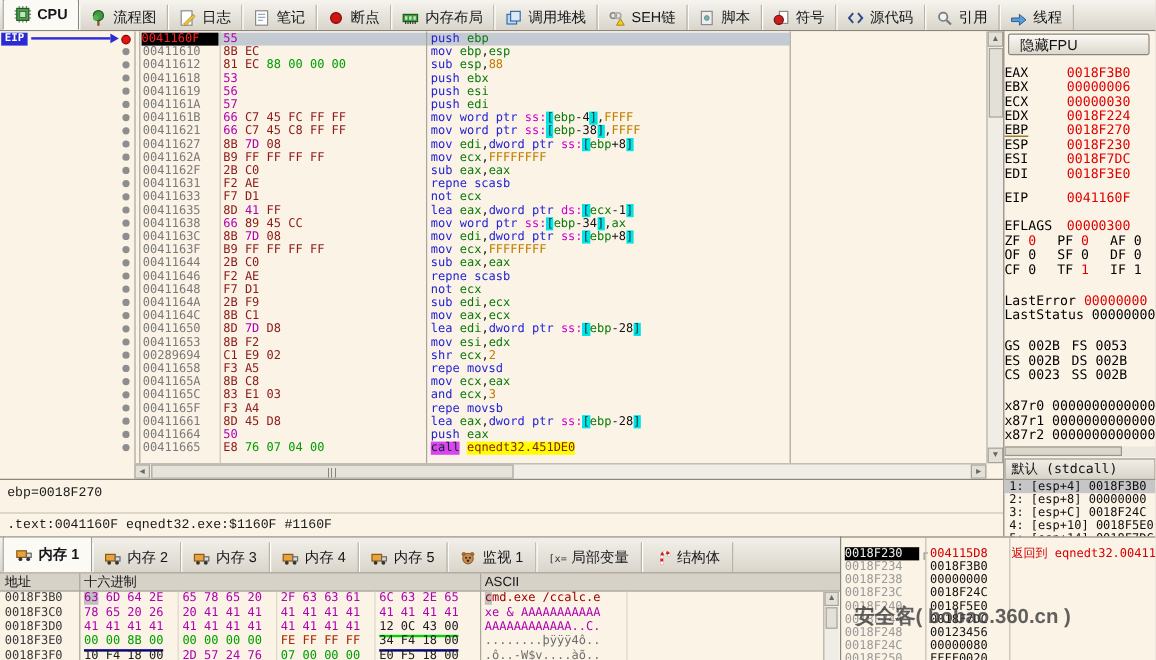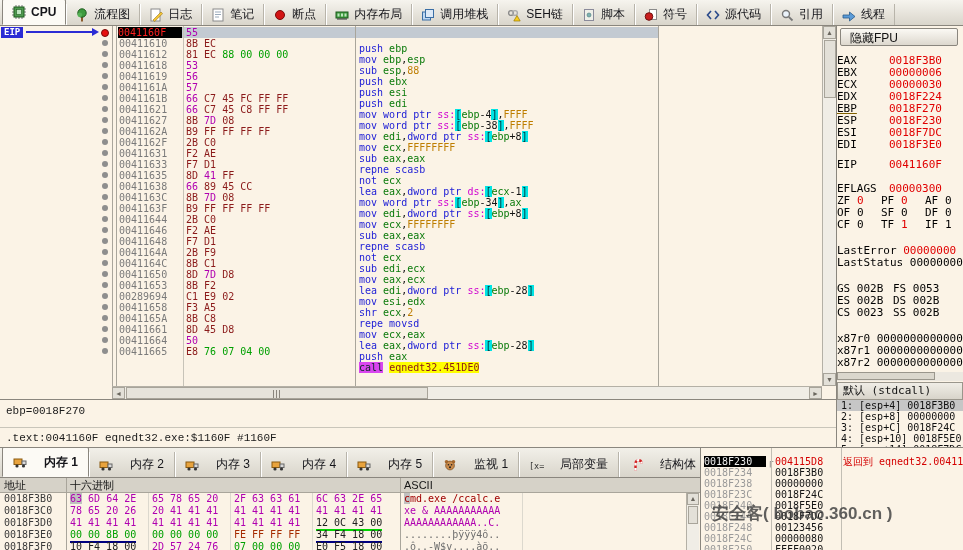--- a/index.html
+++ b/index.html
@@ -23,21 +23,21 @@
   #drows{position:absolute;left:0;top:1px;width:822px;height:359px;overflow:hidden}
   .drow{position:relative;height:11px;line-height:11px;font-size:10px;white-space:pre;
         font-family:"DejaVu Sans Mono",monospace}
   .drow.sel::before{content:"";position:absolute;left:118px;width:540px;top:0;height:11px;background:#C3CAD2}
   .gut{position:absolute;left:0;top:0;width:112px;height:11px}
   .dot{position:absolute;left:102px;top:2px;width:6px;height:6px;border-radius:50%;background:#8E8E8E}
   .drow.sel .dot{background:#E81010;border:1px solid #7A0A0A;width:6px;height:6px;top:1.5px;left:101px}
   .addr{position:absolute;left:119px;width:62px;top:0;color:#7A7A7A}
   .drow.sel .addr{left:118px;width:64px;background:#000;color:#FF2020}
   .bytes{position:absolute;left:186px;width:168px;top:0}
-  .instr{position:absolute;left:359px;width:298px;top:16px}
+  .instr{position:absolute;left:359px;width:298px;top:0}
   .vl{position:absolute;top:0;height:360px;width:1px;background:#A9A59B}
   .vl.soft{background:#C7C3B8}
   
   .i-m,.i-k{color:#2222D6}
   .i-r{color:#0A7A0A}
   .i-n{color:#BE7D00}
   .i-s{color:#D000D0}
   .i-p{color:#141414}
   .i-b{background:#00E4E4;color:#00303A}
   .i-cm{background:#d946ef;color:#102828}
@@ -93,21 +93,21 @@
   #args{position:absolute;left:0;top:374px;width:126px}
   .arow{height:11px;line-height:11px;font-size:10px;padding-left:4px;white-space:pre;color:#111}
   .arow.sel{background:#C6C6C6}
 
   
   #blp{position:absolute;left:0;top:447px;width:700px;height:103px;background:#FBF3E6;
        border-top:1px solid #8A867E;box-sizing:border-box;overflow:hidden}
   #btabs{position:absolute;left:0;top:0;width:700px;height:30px;box-sizing:border-box;
          background:linear-gradient(#F2F0E9,#D9D5CB);border-bottom:1px solid #8A867E;
          display:flex;align-items:flex-end;padding-left:2px}
-  .btab{height:25px;display:flex;align-items:center;gap:17px;padding:0 10px;font-size:12px;color:#15151A;
+  .btab{height:25px;display:flex;align-items:center;gap:5px;padding:0 10px;font-size:12px;color:#15151A;
         border-right:1px solid #B8B4AA;box-shadow:inset 1px 0 0 #FFF;flex:0 0 auto}
   .btab.active{background:#FCFAF5;border:1px solid #8A867E;border-bottom:1px solid #FCFAF5;height:28px;
         border-radius:2px 2px 0 0;font-weight:bold;box-shadow:none}
   #dhead{position:absolute;left:0;top:30px;width:700px;height:14px;background:#D6D2C8;
          border-bottom:1px solid #A9A59B;font-size:11px;color:#151515;line-height:14px}
   #dhead span{position:absolute;top:0}
   #dumprows{position:absolute;left:0;top:45px;width:700px;height:58px}
   .dumr{position:relative;height:12px;line-height:12px;font-size:10px;white-space:pre;
         font-family:"DejaVu Sans Mono",monospace}
   .daddr{position:absolute;left:4px;color:#3A3A3A}
@@ -288,20 +288,22 @@
       <div class="drow"><span class="gut"><span class="dot"></span></span><span class="addr">00411644</span><span class="bytes"><span class="c-dred">2B</span><span class="c-dred"> C0</span></span><span class="instr"><span class="i-m">sub </span><span class="i-r">eax</span><span class="i-p">,</span><span class="i-r">eax</span></span></div>
       <div class="drow"><span class="gut"><span class="dot"></span></span><span class="addr">00411646</span><span class="bytes"><span class="c-dred">F2</span><span class="c-dred"> AE</span></span><span class="instr"><span class="i-m">repne scasb</span></span></div>
       <div class="drow"><span class="gut"><span class="dot"></span></span><span class="addr">00411648</span><span class="bytes"><span class="c-dred">F7</span><span class="c-dred"> D1</span></span><span class="instr"><span class="i-m">not </span><span class="i-r">ecx</span></span></div>
       <div class="drow"><span class="gut"><span class="dot"></span></span><span class="addr">0041164A</span><span class="bytes"><span class="c-dred">2B</span><span class="c-dred"> F9</span></span><span class="instr"><span class="i-m">sub </span><span class="i-r">edi</span><span class="i-p">,</span><span class="i-r">ecx</span></span></div>
       <div class="drow"><span class="gut"><span class="dot"></span></span><span class="addr">0041164C</span><span class="bytes"><span class="c-dred">8B</span><span class="c-dred"> C1</span></span><span class="instr"><span class="i-m">mov </span><span class="i-r">eax</span><span class="i-p">,</span><span class="i-r">ecx</span></span></div>
       <div class="drow"><span class="gut"><span class="dot"></span></span><span class="addr">00411650</span><span class="bytes"><span class="c-dred">8D</span><span class="c-mag"> 7D</span><span class="c-dred"> D8</span></span><span class="instr"><span class="i-m">lea </span><span class="i-r">edi</span><span class="i-p">,</span><span class="i-k">dword ptr </span><span class="i-s">ss:</span><span class="i-b">[</span><span class="i-r">ebp</span><span class="i-p">-28</span><span class="i-b">]</span></span></div>
       <div class="drow"><span class="gut"><span class="dot"></span></span><span class="addr">00411653</span><span class="bytes"><span class="c-dred">8B</span><span class="c-dred"> F2</span></span><span class="instr"><span class="i-m">mov </span><span class="i-r">esi</span><span class="i-p">,</span><span class="i-r">edx</span></span></div>
       <div class="drow"><span class="gut"><span class="dot"></span></span><span class="addr">00289694</span><span class="bytes"><span class="c-dred">C1</span><span class="c-dred"> E9</span><span class="c-dred"> 02</span></span><span class="instr"><span class="i-m">shr </span><span class="i-r">ecx</span><span class="i-p">,</span><span class="i-n">2</span></span></div>
       <div class="drow"><span class="gut"><span class="dot"></span></span><span class="addr">00411658</span><span class="bytes"><span class="c-dred">F3</span><span class="c-dred"> A5</span></span><span class="instr"><span class="i-m">repe movsd</span></span></div>
       <div class="drow"><span class="gut"><span class="dot"></span></span><span class="addr">0041165A</span><span class="bytes"><span class="c-dred">8B</span><span class="c-dred"> C8</span></span><span class="instr"><span class="i-m">mov </span><span class="i-r">ecx</span><span class="i-p">,</span><span class="i-r">eax</span></span></div>
+      <div class="drow"><span class="gut"><span class="dot"></span></span><span class="addr">0041165C</span><span class="bytes"><span class="c-dred">83</span><span class="c-dred"> E1</span><span class="c-dred"> 03</span></span><span class="instr"><span class="i-m">and </span><span class="i-r">ecx</span><span class="i-p">,</span><span class="i-n">3</span></span></div>
+      <div class="drow"><span class="gut"><span class="dot"></span></span><span class="addr">0041165F</span><span class="bytes"><span class="c-dred">F3</span><span class="c-dred"> A4</span></span><span class="instr"><span class="i-m">repe movsb</span></span></div>
       <div class="drow"><span class="gut"><span class="dot"></span></span><span class="addr">00411661</span><span class="bytes"><span class="c-dred">8D</span><span class="c-dred"> 45</span><span class="c-dred"> D8</span></span><span class="instr"><span class="i-m">lea </span><span class="i-r">eax</span><span class="i-p">,</span><span class="i-k">dword ptr </span><span class="i-s">ss:</span><span class="i-b">[</span><span class="i-r">ebp</span><span class="i-p">-28</span><span class="i-b">]</span></span></div>
       <div class="drow"><span class="gut"><span class="dot"></span></span><span class="addr">00411664</span><span class="bytes"><span class="c-mag">50</span></span><span class="instr"><span class="i-m">push </span><span class="i-r">eax</span></span></div>
       <div class="drow"><span class="gut"><span class="dot"></span></span><span class="addr">00411665</span><span class="bytes"><span class="c-dred">E8</span><span class="c-grn"> 76</span><span class="c-grn"> 07</span><span class="c-grn"> 04</span><span class="c-grn"> 00</span></span><span class="instr"><span class="i-cm">call</span><span class="i-p"> </span><span class="i-ct">eqnedt32.451DE0</span></span></div>
     </div>
   <div class="vl" style="left:112px"></div>
   <div class="vl" style="left:116px"></div>
   <div class="vl soft" style="left:183px"></div>
   <div class="vl" style="left:355px"></div>
   <div class="vl" style="left:658px"></div>
   <div class="sbv">

